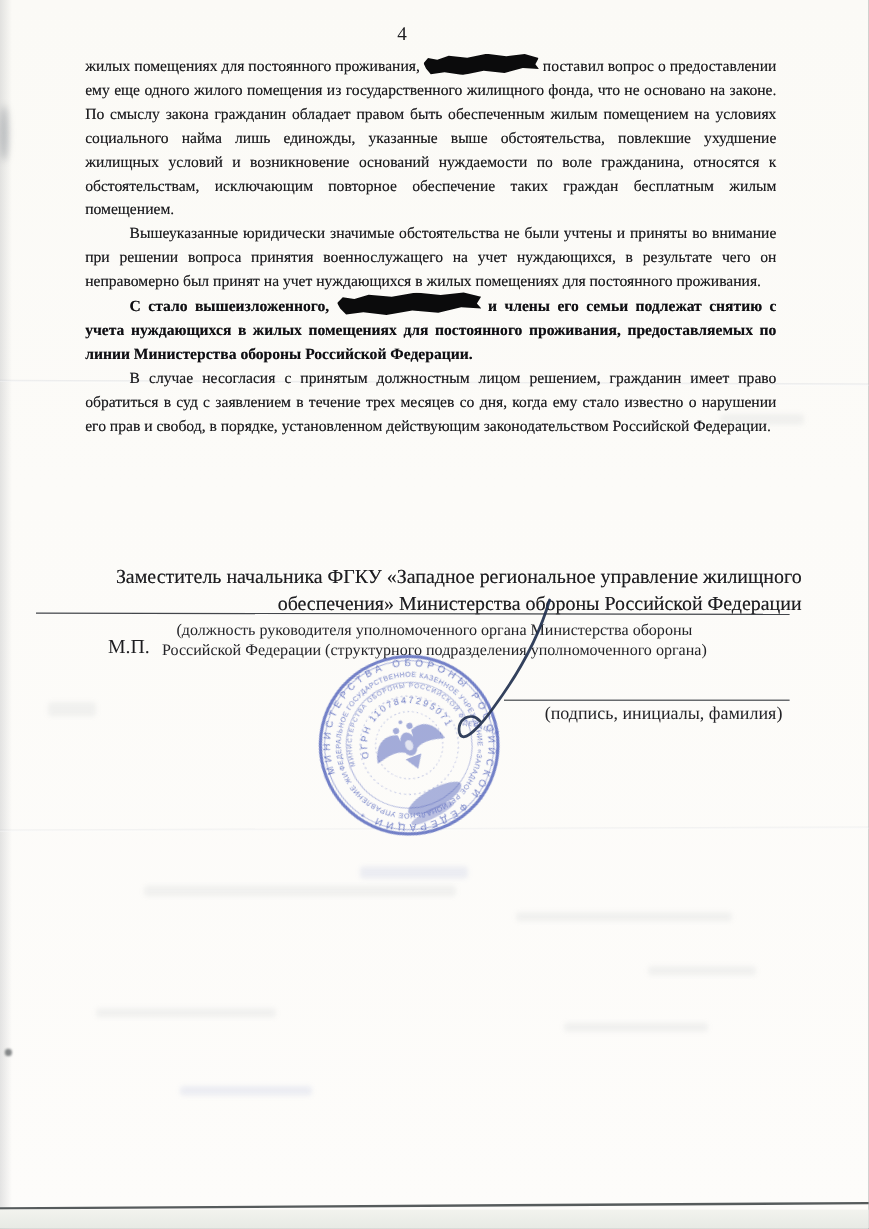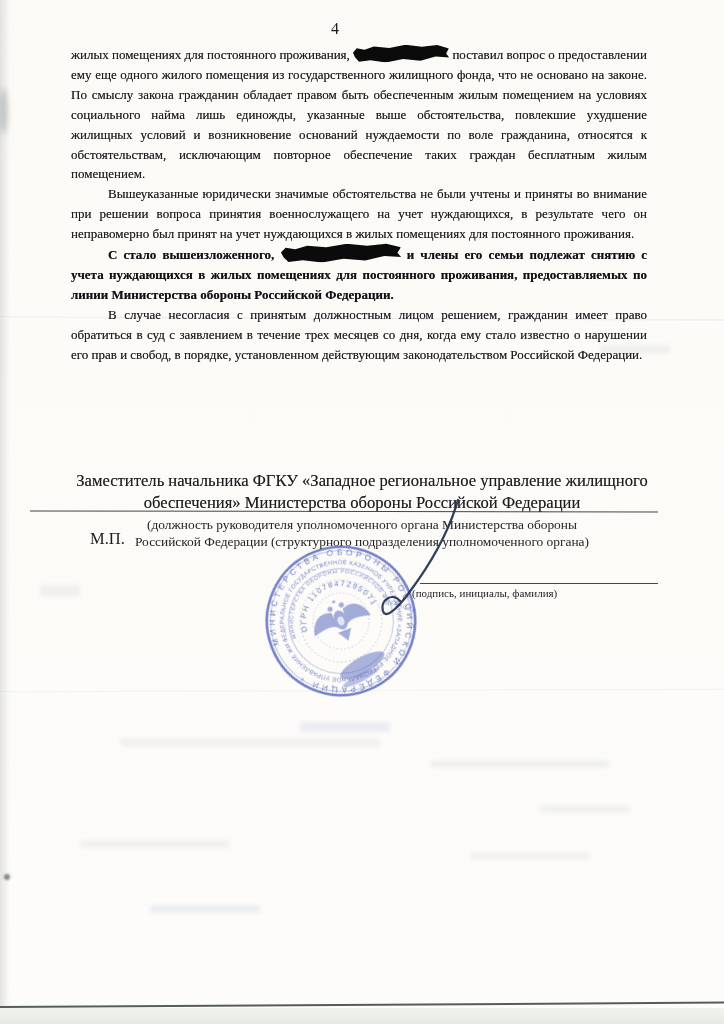--- a/index.html
+++ b/index.html
@@ -34,34 +34,34 @@
   .body-text{position:absolute;left:71px;top:45px;width:576px;
     font-size:13px;line-height:19.9px;text-align:justify;
     text-shadow:0 0 .4px rgba(25,25,30,.6);}
   .par{margin:0;}
   .par.indent{text-indent:37px;}
   .par.bold{font-weight:700;color:#101014;}
   .par.italic{}
   .redaction{display:inline-block;background:#0b0b0c;vertical-align:-3px;
     transform:rotate(-1.6deg);
     clip-path:polygon(0 38%,4% 12%,12% 22%,22% 4%,38% 16%,55% 0,72% 14%,88% 6%,100% 28%,97% 58%,100% 82%,86% 74%,70% 96%,52% 82%,34% 100%,18% 84%,6% 92%,2% 64%);}
-  .sig-title{position:absolute;left:56px;top:470px;width:612px;text-align:center;
+  .sig-title{position:absolute;left:56px;top:470px;width:612px;text-align:right;
     font-size:16.6px;line-height:21.6px;text-shadow:0 0 .4px rgba(25,25,30,.55);}
   .rule{position:absolute;background:#43464b;height:1.4px;}
   .rule-1{left:30px;top:511px;width:628px;transform:rotate(.1deg);}
   .rule-2{left:420px;top:583px;width:238px;height:1.2px;}
   .caption{position:absolute;left:62px;width:600px;text-align:center;
     font-size:13.4px;color:#232327;}
   .caption.c1{top:517px;}
   .caption.c2{top:534px;}
   .mp{position:absolute;left:90px;top:529px;font-size:16.5px;}
   .signer{position:absolute;left:480px;top:562px;width:190px;text-align:center;
     font-size:17.5px;}
-  .sign-caption{position:absolute;left:412px;top:587px;width:240px;text-align:left;
-    font-size:11px;color:#232327;}
+  .sign-caption{position:absolute;left:412px;top:587px;width:240px;text-align:right;
+    font-size:15px;color:#232327;}
   
   .stamp-wrap{position:absolute;left:261px;top:541px;width:160px;height:160px;
     transform:rotate(-21deg);opacity:.88;}
   .stamp-wrap svg{display:block;}
   .sig-stroke{position:absolute;left:368px;top:492px;width:104px;height:144px;}
 </style>
 </head>
 <body>
 
 <div class="scan-page">

